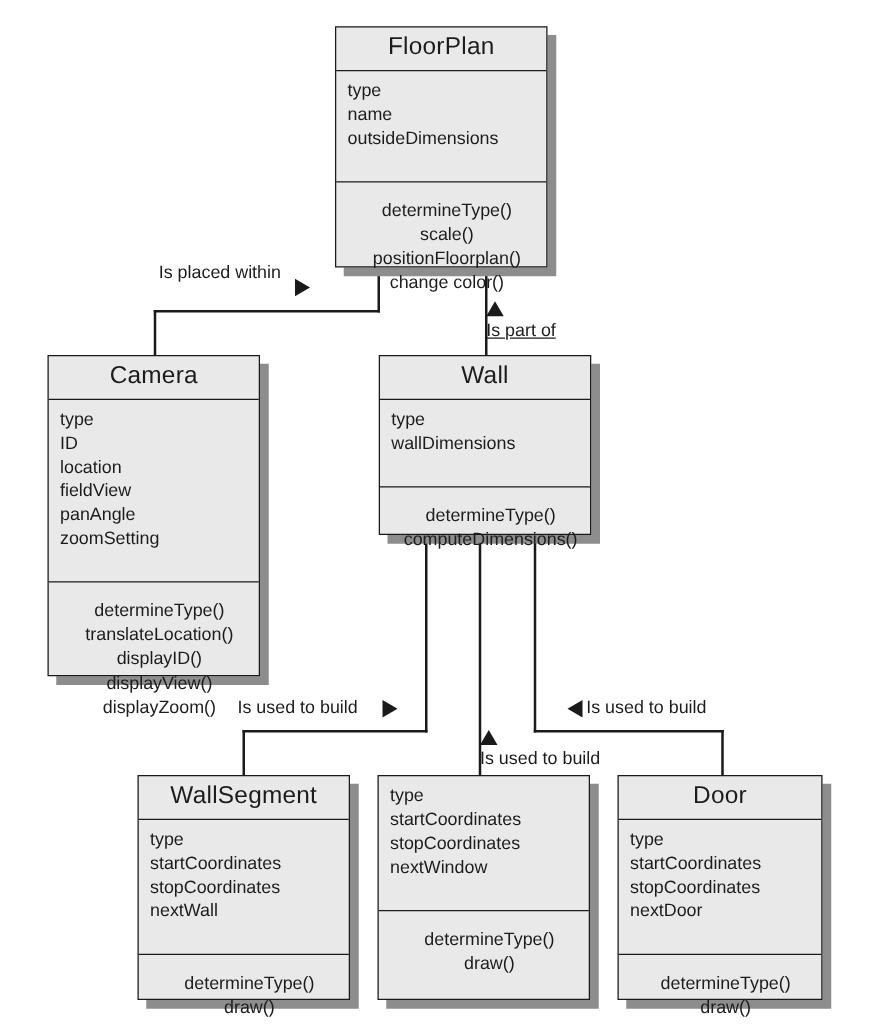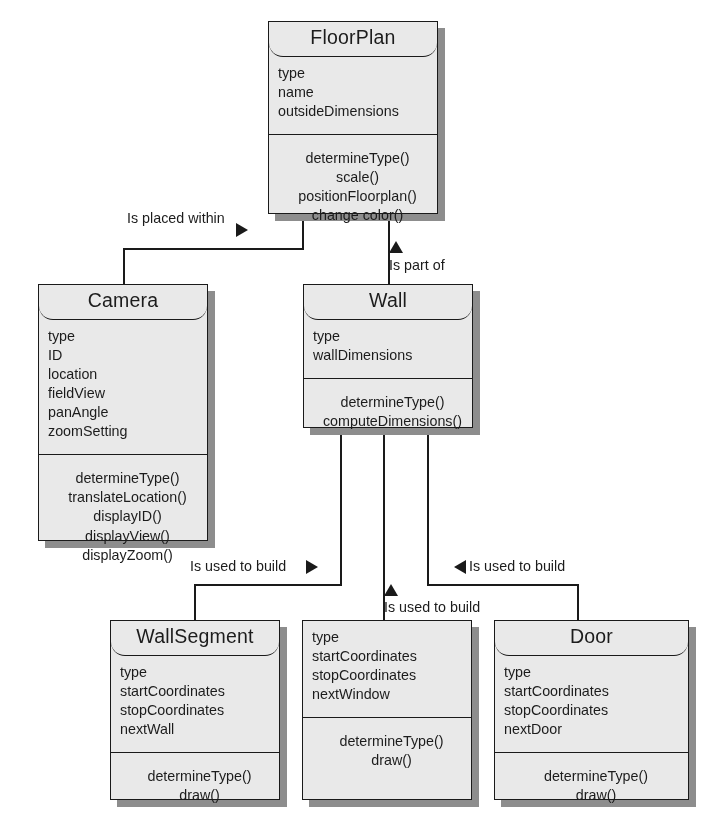--- a/index.html
+++ b/index.html
@@ -29,25 +29,24 @@
   }
   .uml-name {
     box-sizing: border-box;
     text-align: center;
     font-size: 19.5px;
     color: #1c1c1c;
     padding: 5px 6px 7px 6px;
     border-bottom: 1.6px solid #1a1a1a;
     letter-spacing: 0.2px;
     line-height: 1.12;
-    border-radius: 14px;
   }
   .uml-compartment {
     box-sizing: border-box;
-    padding: 7px 0 13px 9px;
+    padding: 7px 0 24px 9px;
     font-size: 14.3px;
     color: #1c1c1c;
     line-height: 1.335;
   }
   .uml-attrs {
     border-bottom: 1.6px solid #1a1a1a;
   }
   .uml-compartment .row {
     white-space: nowrap;
   }
@@ -102,21 +101,21 @@
 <div id="canvas">
 
   <div class="seg-v" style="left:302px; top:214px; height:36px;"></div>
   <div class="seg-h" style="left:123px; top:248px; width:181px;"></div>
   <div class="seg-v" style="left:123px; top:248px; height:38px;"></div>
   <div class="tri tri-right" style="left:236px; top:223px;"></div>
   <div class="edge-label" style="left:127px; top:211px;">Is placed within</div>
 
   <div class="seg-v" style="left:388px; top:214px; height:72px;"></div>
   <div class="tri tri-up" style="left:389px; top:241px;"></div>
-  <div class="edge-label" style="left:389px; top:258px;">Is part of</div>
+  <div class="edge-label" style="left:389px; top:258px;text-decoration:underline;">Is part of</div>
 
   <div class="seg-v" style="left:340px; top:428px; height:158px;"></div>
   <div class="seg-h" style="left:194px; top:584px; width:148px;"></div>
   <div class="seg-v" style="left:194px; top:584px; height:38px;"></div>
   <div class="tri tri-right" style="left:306px; top:560px;"></div>
   <div class="edge-label" style="left:190px; top:559px;">Is used to build</div>
 
   <div class="seg-v" style="left:383px; top:428px; height:194px;"></div>
   <div class="tri tri-up" style="left:384px; top:584px;"></div>
   <div class="edge-label" style="left:384px; top:600px;">Is used to build</div>
@@ -193,21 +192,21 @@
       <div class="row">startCoordinates</div>
       <div class="row">stopCoordinates</div>
       <div class="row">nextWindow</div>
     </div>
     <div class="uml-compartment pad-top">
       <div class="row">determineType()</div>
       <div class="row">draw()</div>
     </div>
   </div>
 
-  <div class="uml-class" style="left:494px; top:620px; width:195px; height:180px;">
+  <div class="uml-class" style="left:494px; top:620px; width:164px; height:180px;">
     <div class="uml-name">Door</div>
     <div class="uml-compartment uml-attrs">
       <div class="row">type</div>
       <div class="row">startCoordinates</div>
       <div class="row">stopCoordinates</div>
       <div class="row">nextDoor</div>
     </div>
     <div class="uml-compartment pad-top">
       <div class="row">determineType()</div>
       <div class="row">draw()</div>

